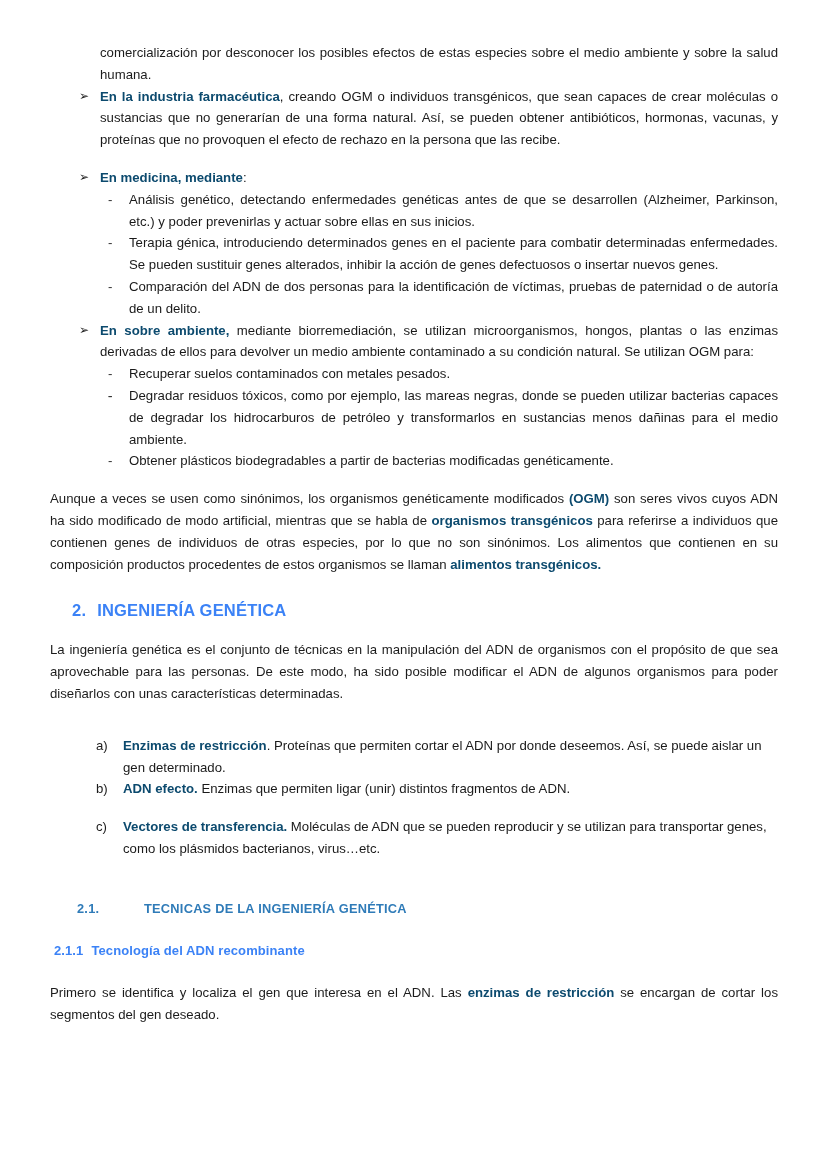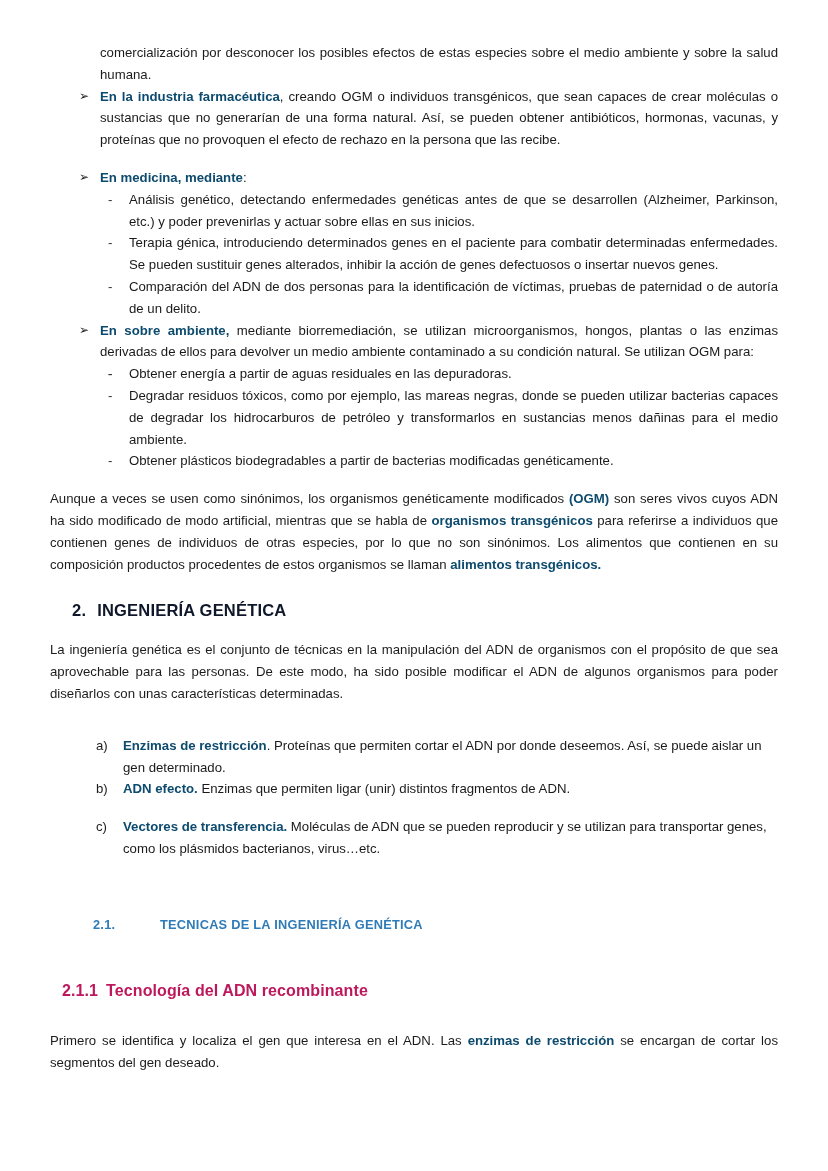--- a/index.html
+++ b/index.html
@@ -110,50 +110,50 @@
     position: absolute;
     left: 46px;
     top: 0px;
     line-height: 21.8px;
     font-size: 13.2px;
     color: #1c1c1c;
   }
 
   
   .h-section {
-    color: #0f172a;
+    color: #3b82f6;
     font-size: 16.5px;
     font-weight: 700;
     letter-spacing: 0.2px;
     margin: 0;
     padding-left: 22px;
     line-height: 26px;
   }
   .h-section .num { margin-right: 11px; }
 
   .h-sub {
     color: #2f7bb8;
     font-size: 12.8px;
     font-weight: 700;
     letter-spacing: 0.25px;
-    margin: 16px;
+    margin: 0;
     padding-left: 27px;
     line-height: 22px;
   }
   .h-sub .num {
     display: inline-block;
     width: 67px;
   }
 
   .h-subsub {
-    color: #be185d;
-    font-size: 16px;
+    color: #3b82f6;
+    font-size: 13px;
     font-weight: 700;
     letter-spacing: 0.1px;
-    margin: 12px;
+    margin: 4px;
     padding-left: 0px;
     line-height: 22px;
   }
   .h-subsub .num { margin-right: 8px; }
 </style>
 </head>
 <body>
 
 <div class="page">
 
@@ -191,24 +191,24 @@
     </ul>
 
     <li class="arrow-item">
       <span class="arrow-marker">➢</span>
       <b>En sobre ambiente,</b><span> mediante biorremediación, se utilizan microorganismos, hongos, plantas o las enzimas derivadas de ellos para devolver un medio ambiente contaminado a su condición natural. Se utilizan OGM para:</span>
     </li>
 
     <ul class="dash-list">
       <li class="dash-item">
         <span class="dash-marker">-</span>
-      </li>
-      <li class="dash-item">
-        <span class="dash-marker">-</span>
-        <span>Obtener energía a partir de aguas residuales en las depuradoras.</span>
+        <span>Recuperar suelos contaminados con metales pesados.</span>
+      </li>
+      <li class="dash-item">
+        <span class="dash-marker">-</span>
       </li>
       <li class="dash-item">
         <span class="dash-marker">-</span>
         <span>Degradar residuos tóxicos, como por ejemplo, las mareas negras, donde se pueden utilizar bacterias capaces de degradar los hidrocarburos de petróleo y transformarlos en sustancias menos dañinas para el medio ambiente.</span>
       </li>
       <li class="dash-item">
         <span class="dash-marker">-</span>
         <span>Obtener plásticos biodegradables a partir de bacterias modificadas genéticamente.</span>
       </li>
     </ul>

